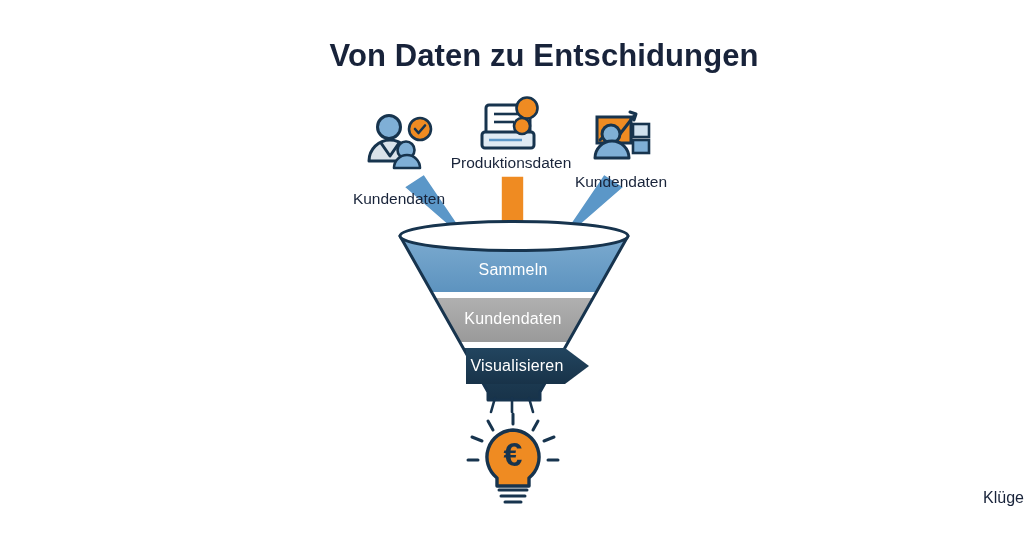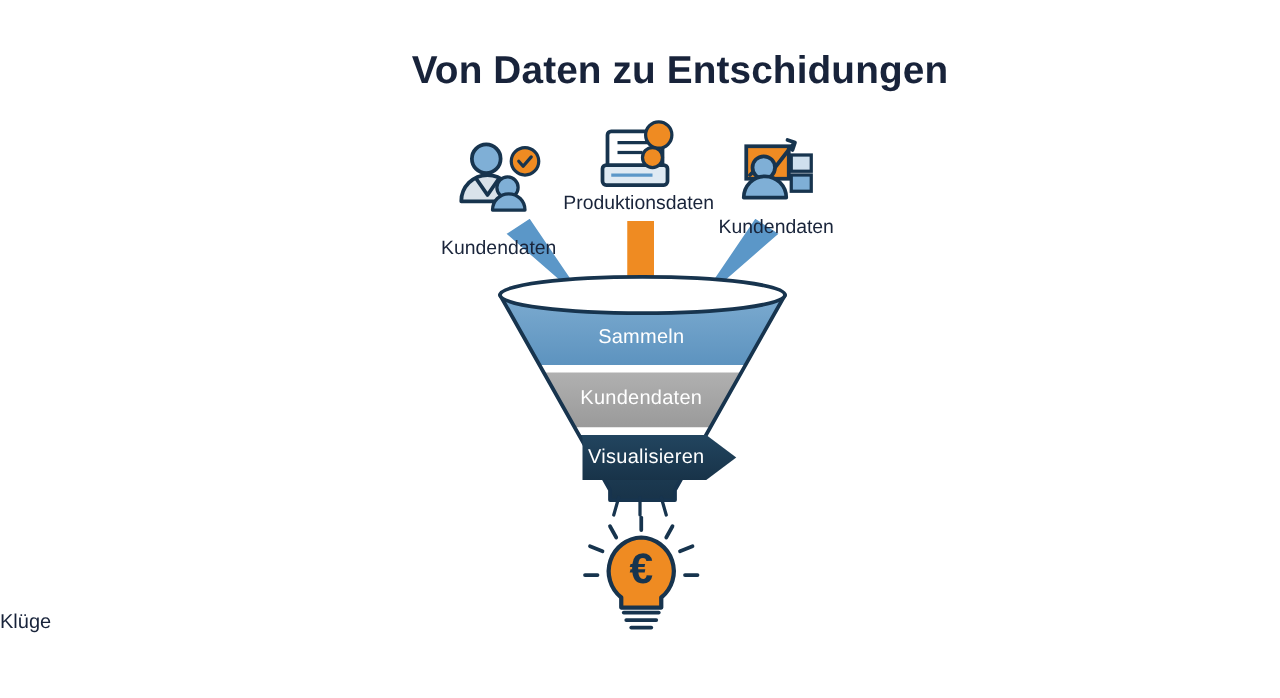--- a/index.html
+++ b/index.html
@@ -38,21 +38,21 @@
     color:#ffffff;
     white-space:nowrap;
     transform:translateX(-50%);
     font-size:16px;
     letter-spacing:.2px;
     pointer-events:none;
   }
   .outlabel{
     position:absolute;
     left:0;width:1024px;
-    text-align:left;
+    text-align:right;
     font-size:16px;
     line-height:21px;
     color:#18233a;
   }
   .outlabel span{display:block;}
 </style>
 </head>
 <body>
 
 <div id="stage">

